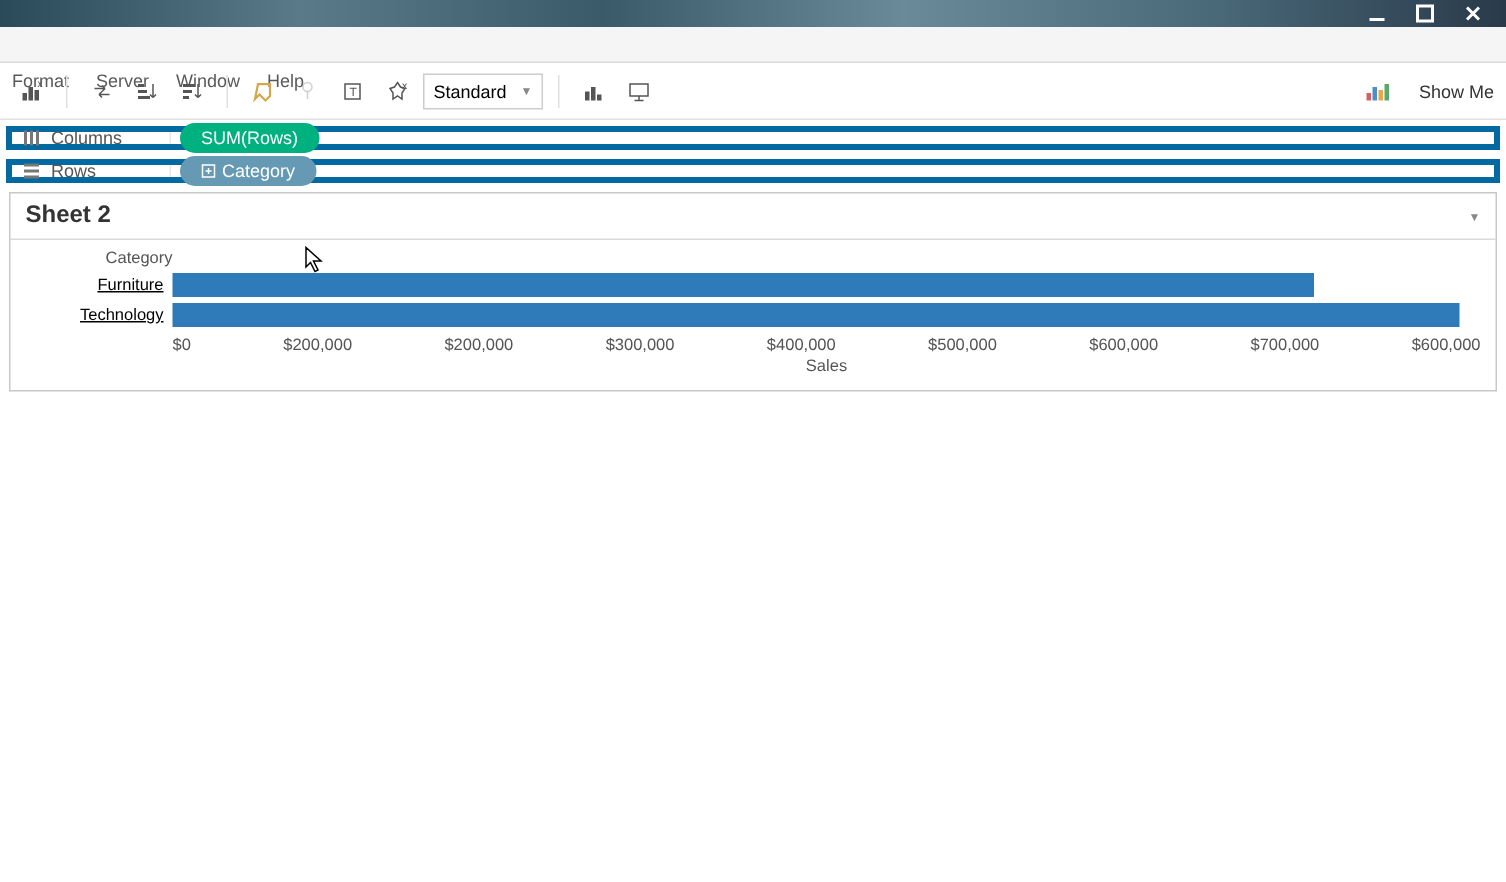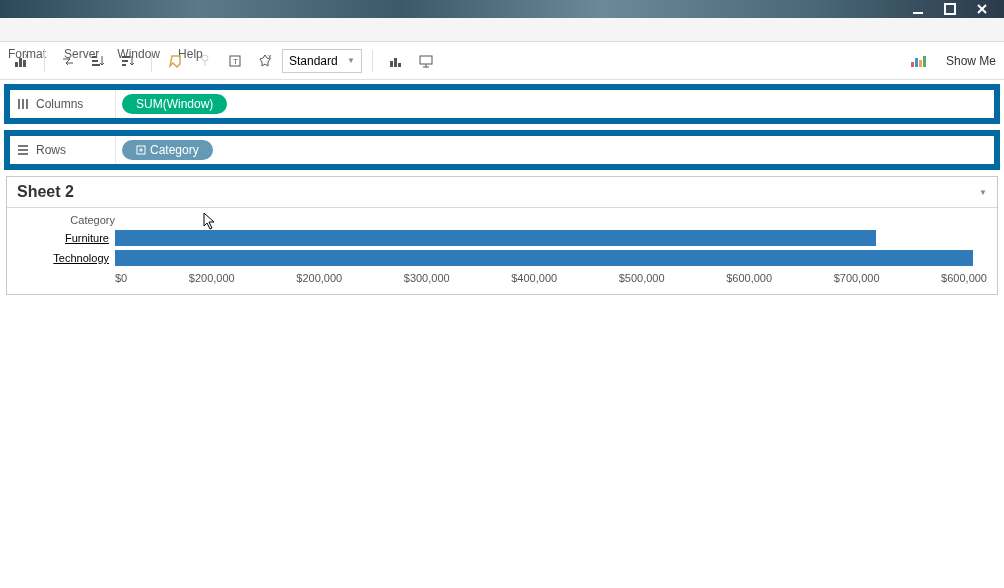--- a/index.html
+++ b/index.html
@@ -10,21 +10,21 @@
   .menubar { height: 24px; background: #f5f5f5; border-bottom: 1px solid #d9d9d9; display: flex; align-items: center; padding: 0 8px; gap: 18px; color: #5a5a5a; }
   .menubar span { cursor: pointer; margin-top: 48px; }
   .toolbar { height: 38px; border-bottom: 1px solid #e0e0e0; display: flex; align-items: center; padding: 0 8px; gap: 4px; background: #fff; }
   .tbicon { width: 26px; height: 26px; display: flex; align-items: center; justify-content: center; color: #555; cursor: pointer; border-radius: 2px; }
   .tbsep { width: 1px; height: 22px; background: #e0e0e0; margin: 0 6px; }
   .dropdown { display: flex; align-items: center; border: 1px solid #ccc; height: 24px; padding: 0 6px; gap: 6px; cursor: pointer; min-width: 80px; justify-content: space-between; }
   .dropdown span.caret { font-size: 8px; color: #888; }
   .showme { margin-left: auto; display: flex; align-items: center; gap: 20px; cursor: pointer; color: #333; }
   .showme svg { width: 16px; height: 16px; }
   .shelves { padding: 4px 4px 0 4px; }
-  .shelf { display: flex; align-items: center; border: 6px solid #0369a1; height: 40px; margin-bottom: 6px; background: #fff; }
+  .shelf { display: flex; align-items: center; border: 4px solid #0369a1; height: 16px; margin-bottom: 6px; background: #fff; }
   .shelf-label { width: 106px; display: flex; align-items: center; gap: 6px; padding-left: 6px; color: #555; border-right: 1px solid #e8e8e8; height: 100%; }
   .shelf-label svg { width: 14px; height: 14px; }
   .pill { display: inline-flex; align-items: center; height: 20px; border-radius: 10px; padding: 0 14px; margin-left: 6px; color: #fff; font-size: 12px; gap: 4px; }
   .pill-green { background: #00b180; }
   .pill-blue { background: #6699b3; }
   .pill svg { width: 10px; height: 10px; }
   .viz-wrap { padding: 0 6px 6px 6px; }
   .viz-border { border: 1px solid #c8c8c8; }
   .sheet-title-row { display: flex; align-items: center; justify-content: space-between; padding: 6px 10px; border-bottom: 1px solid #d9d9d9; gap: 44px; }
   .sheet-title { font-size: 16px; font-weight: bold; color: #333; }
@@ -158,21 +158,21 @@
   <div class="shelf">
     <div class="shelf-label">
       <svg viewBox="0 0 14 14">
           <rect x="2" y="2" width="2" height="10" fill="#777"></rect>
           <rect x="6" y="2" width="2" height="10" fill="#777"></rect>
           <rect x="10" y="2" width="2" height="10" fill="#777"></rect>
         </svg>
       <span>Columns</span>
     </div>
     <div class="pill pill-green">
-      <span>SUM(Window)</span>
+      <span>SUM(Rows)</span>
     </div>
   </div>
   <div class="shelf">
     <div class="shelf-label">
       <svg viewBox="0 0 14 14">
           <rect x="2" y="2" width="10" height="2" fill="#777"></rect>
           <rect x="2" y="6" width="10" height="2" fill="#777"></rect>
           <rect x="2" y="10" width="10" height="2" fill="#777"></rect>
         </svg>
       <span>Rows</span>
@@ -216,19 +216,20 @@
           <span>$200,000</span>
           <span>$200,000</span>
           <span>$300,000</span>
           <span>$400,000</span>
           <span>$500,000</span>
           <span>$600,000</span>
           <span>$700,000</span>
           <span>$600,000</span>
         </div>
       </div>
+      <div class="axis-title">Sales</div>
 
       <svg class="cursor-svg" style="left:196px; top:4px;" width="16" height="20">
         <path d="M1 1 L1 14 L4 11 L7 17 L9 16 L6 10 L11 10 Z" fill="#fff" stroke="#000" stroke-width="1"></path>
       </svg>
     </div>
   </div>
 </div>
 
 </body></html>

